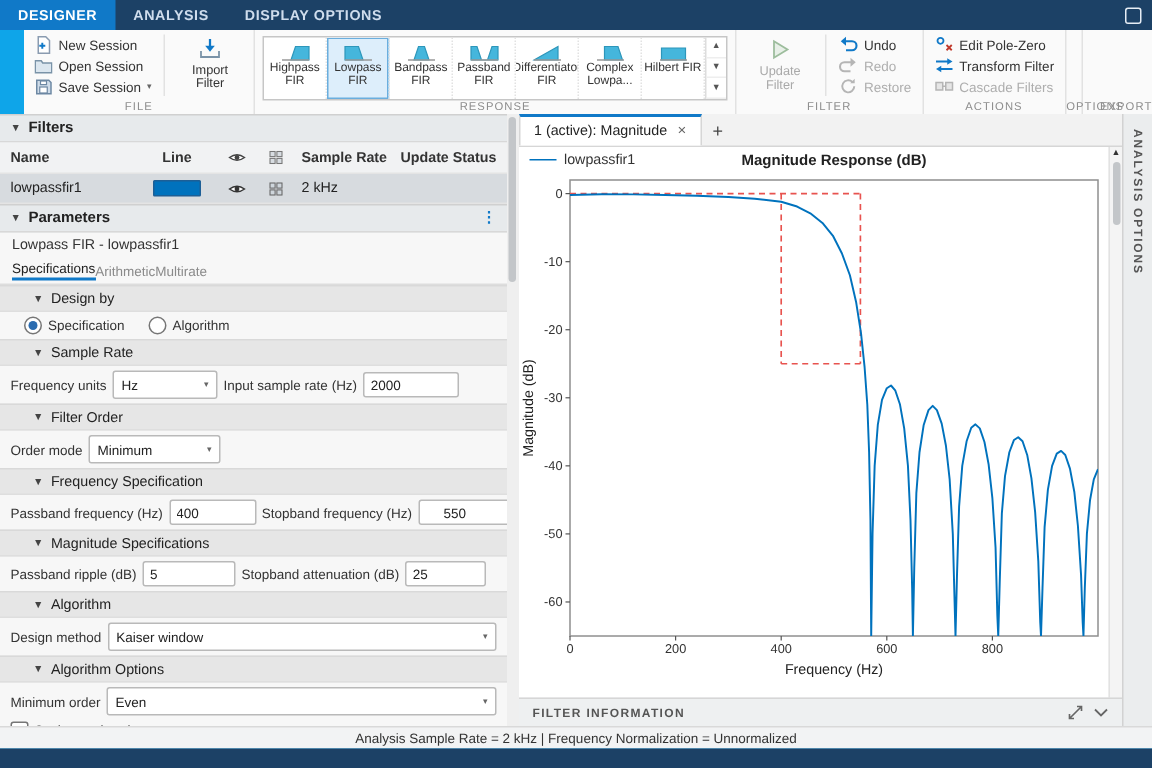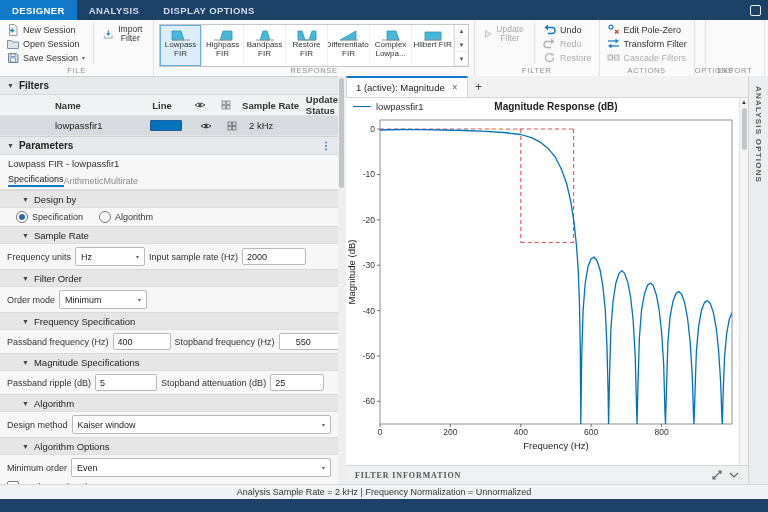--- a/index.html
+++ b/index.html
@@ -6,44 +6,44 @@
   .app{position:relative;width:768px;height:512px;background:#0ea5e9;font-family:"Liberation Sans",sans-serif;overflow:hidden;-webkit-user-select:none;user-select:none;}
 
   
   .tabstrip{position:absolute;top:0;left:0;right:0;height:20px;background:#1c4166;display:flex;align-items:stretch;}
   .ts-tab{padding:0 12px;display:flex;align-items:center;font-size:9.5px;font-weight:700;letter-spacing:.4px;color:#cfdded;cursor:default;}
   .ts-tab.active{background:#1079c8;color:#fff;}
   .ts-right{margin-left:auto;display:flex;align-items:center;gap:8px;padding-right:7px;}
   .ts-sq{width:9px;height:9px;border:1.3px solid #e6edf5;border-radius:2px;}
 
   
-  .ribbon{position:absolute;top:20px;left:0;right:0;height:56px;background:#fafafa;border-bottom:1px solid #d4d4d4;display:flex;}
+  .ribbon{position:absolute;top:20px;left:16px;right:0;height:56px;background:#fafafa;border-bottom:1px solid #d4d4d4;display:flex;}
   .rsec{position:relative;border-right:1px solid #e2e2e2;display:flex;align-items:flex-start;padding:3px 5px 12px 5px;gap:4px;}
   .seclabel{position:absolute;left:0;right:0;bottom:1px;text-align:center;font-size:7.5px;color:#8d8d8d;letter-spacing:.7px;}
   .filecol{display:flex;flex-direction:column;gap:1px;}
   .sbtn{display:flex;align-items:center;gap:4px;font-size:9px;color:#333;height:13px;padding:0 2px;white-space:nowrap;cursor:default;}
   .sbtn.disabled{color:#aeaeae;}
   .chev{font-size:6px;color:#666;line-height:1;}
-  .bigbtn{display:flex;align-items:center;font-size:8.5px;color:#333;text-align:center;line-height:1.1;padding:2px 3px 0 3px;gap:2px;width:42px;cursor:default;}
+  .bigbtn{display:flex;flex-direction:column;align-items:center;font-size:8.5px;color:#333;text-align:center;line-height:1.1;padding:2px 3px 0 3px;gap:2px;width:42px;cursor:default;}
   .bigbtn.disabled{color:#a9a9a9;}
   .gallery{display:flex;border:1px solid #c6c6c6;background:#fff;height:41px;margin-top:1px;}
   .gitem{width:41px;display:flex;flex-direction:column;align-items:center;padding-top:3px;font-size:8px;line-height:1.08;text-align:center;color:#333;border-right:1px dotted #e2e2e2;overflow:hidden;cursor:default;}
   .gitem.selected{background:#ddeefb;box-shadow:inset 0 0 0 1px #6aaede;}
   .gscroll{width:13px;display:flex;flex-direction:column;border-left:1px solid #ddd;}
   .gs-b{flex:1;display:flex;align-items:center;justify-content:center;font-size:6px;color:#555;border-bottom:1px solid #eee;cursor:default;}
   .innersep{width:1px;background:#e2e2e2;align-self:stretch;margin:0 2px;}
 
   
   .leftpanel{position:absolute;top:76px;left:0;width:338px;bottom:28px;background:#f7f7f7;overflow:hidden;}
   .lp-scrollbar{position:absolute;top:76px;left:338px;width:8px;bottom:28px;background:#efefef;border-right:1px solid #c9c9c9;}
   .lp-thumb{position:absolute;top:2px;left:1px;width:5px;height:110px;background:#c3c6c9;border-radius:3px;}
   .lp-h{height:17px;background:#e7eaec;border-top:1px solid #d0d0d0;border-bottom:1px solid #d8d8d8;display:flex;align-items:center;gap:5px;padding:0 7px;font-size:10px;font-weight:700;color:#222;}
   .tri{font-size:7px;color:#444;line-height:1;}
   .kebab{margin-left:auto;color:#1079c8;font-weight:700;font-size:10px;line-height:1;cursor:default;}
-  .frow{display:flex;align-items:center;height:19px;font-size:9.5px;color:#222;border-bottom:1px solid #e4e4e4;background:#fdfdfd;padding-left:48px;}
+  .frow{display:flex;align-items:center;height:19px;font-size:9.5px;color:#222;border-bottom:1px solid #e4e4e4;background:#fdfdfd;}
   .frow.fhead{background:#f1f2f3;font-weight:700;height:20px;color:#333;}
   .frow.sel{background:#d7dbdf;}
   .c-name{width:84px;padding-left:7px;}
   .c-line{width:54px;display:flex;justify-content:center;}
   .c-ico{width:26px;display:flex;justify-content:center;}
   .c-rate{width:62px;padding-left:4px;}
   .c-status{flex:1;padding-left:4px;}
   .lineswatch{width:30px;height:9px;background:#0072bd;border:1px solid #1d5f96;border-radius:1px;}
   .p-sub{height:17px;display:flex;align-items:center;padding:0 8px;font-size:9.5px;color:#333;}
   .p-tabs{display:flex;padding:0 8px;height:17px;align-items:center;border-bottom:1px solid #ddd;}
@@ -65,21 +65,21 @@
   .doctabs{position:absolute;top:0;left:0;right:0;height:21px;background:#f2f2f2;border-bottom:1px solid #d6d6d6;display:flex;align-items:stretch;}
   .dtab{background:#fff;border-right:1px solid #d6d6d6;border-left:1px solid #d6d6d6;border-top:2px solid #1079c8;display:flex;align-items:center;gap:7px;padding:0 9px;font-size:9.5px;color:#222;cursor:default;}
   .dtab-close{color:#666;font-size:10px;line-height:1;cursor:default;}
   .dtab-add{width:22px;display:flex;align-items:center;justify-content:center;color:#444;font-size:12px;cursor:default;}
   .chartwrap{position:absolute;top:22px;left:0;right:8px;bottom:18px;background:#fff;}
   .legend{position:absolute;top:3px;left:7px;display:flex;align-items:center;gap:5px;font-size:9.5px;color:#333;}
   .legend-line{width:18px;height:0;border-top:1.5px solid #0072bd;}
   .doc-scrollbar{position:absolute;top:22px;right:0;width:8px;bottom:18px;background:#f4f4f4;border-left:1px solid #e2e2e2;}
   .ds-arrow{display:block;text-align:center;font-size:6px;color:#333;line-height:9px;height:9px;cursor:default;}
   .ds-thumb{margin:1px auto 0;width:5px;height:42px;background:#c3c6c9;border-radius:3px;}
-  .fibar{position:absolute;left:0;right:0;bottom:0;height:18px;background:#eef0f1;border-top:1px solid #d6d6d6;display:flex;align-items:center;padding:0 9px;font-size:8px;letter-spacing:.9px;color:#555;font-weight:700;font-family:Liberation Serif, serif;}
+  .fibar{position:absolute;left:0;right:0;bottom:0;height:18px;background:#eef0f1;border-top:1px solid #d6d6d6;display:flex;align-items:center;padding:0 9px;font-size:8px;letter-spacing:.9px;color:#555;font-weight:700;}
   .fibar-icons{margin-left:auto;display:flex;gap:7px;align-items:center;}
 
   
   .rightstrip{position:absolute;top:76px;right:0;width:20px;bottom:28px;background:#ebedee;border-left:1px solid #d2d2d2;display:flex;justify-content:center;padding-top:10px;box-sizing:border-box;}
   .rs-text{writing-mode:vertical-rl;text-orientation:mixed;font-size:8px;letter-spacing:1.2px;color:#555;font-weight:700;}
 
   
   .statusbar{position:absolute;left:0;right:0;bottom:13px;height:15px;background:#f2f3f4;border-top:1px solid #d9d9d9;display:flex;align-items:center;justify-content:center;padding:0 10px;font-size:9px;color:#333;box-sizing:border-box;}
   .bottomstrip{position:absolute;left:0;right:0;bottom:0;height:13px;background:#1c4166;}
 </style>
@@ -131,47 +131,47 @@
             <path d="M4.8 5.5 8 9.5l3.2-4z" fill="#1079c8"></path>
             <path d="M2 9v4h12V9" fill="none" stroke="#7a93a8" stroke-width="1.2"></path>
           </svg>
         <span>Import Filter</span>
       </div>
       <div class="seclabel">FILE</div>
     </div>
 
     <div class="rsec">
       <div class="gallery">
+        <div class="gitem">
+          <svg width="20" height="13" viewBox="0 0 20 13">
+              <path d="M19 12V3h-9l-3 9z" fill="#45b6dc" stroke="#2d96ba" stroke-width=".8"></path>
+              <path d="M1 12h18" stroke="#999"></path>
+            </svg>
+          <span>Highpass FIR</span>
+        </div>
         <div class="gitem selected">
           <svg width="20" height="13" viewBox="0 0 20 13">
               <path d="M1 12V3h9l3 9z" fill="#45b6dc" stroke="#2d96ba" stroke-width=".8"></path>
               <path d="M1 12h18" stroke="#999"></path>
             </svg>
           <span>Lowpass FIR</span>
         </div>
         <div class="gitem">
           <svg width="20" height="13" viewBox="0 0 20 13">
-              <path d="M19 12V3h-9l-3 9z" fill="#45b6dc" stroke="#2d96ba" stroke-width=".8"></path>
-              <path d="M1 12h18" stroke="#999"></path>
-            </svg>
-          <span>Highpass FIR</span>
+              <path d="M5 12l3-9h4l3 9z" fill="#45b6dc" stroke="#2d96ba" stroke-width=".8"></path>
+              <path d="M1 12h18" stroke="#999"></path>
+            </svg>
+          <span>Bandpass FIR</span>
         </div>
         <div class="gitem">
           <svg width="20" height="13" viewBox="0 0 20 13">
-              <path d="M5 12l3-9h4l3 9z" fill="#45b6dc" stroke="#2d96ba" stroke-width=".8"></path>
-              <path d="M1 12h18" stroke="#999"></path>
-            </svg>
-          <span>Bandpass FIR</span>
-        </div>
-        <div class="gitem">
-          <svg width="20" height="13" viewBox="0 0 20 13">
               <path d="M1 12V3h4l3 9h4l3-9h4v9z" fill="#45b6dc" stroke="#2d96ba" stroke-width=".8"></path>
               <path d="M1 12h18" stroke="#999"></path>
             </svg>
-          <span>Restore FIR</span>
+          <span>Passband FIR</span>
         </div>
         <div class="gitem">
           <svg width="20" height="13" viewBox="0 0 20 13">
               <path d="M1 12L17 3v9z" fill="#45b6dc" stroke="#2d96ba" stroke-width=".8"></path>
               <path d="M1 12h18" stroke="#999"></path>
             </svg>
           <span>Differentiator FIR</span>
         </div>
         <div class="gitem">
           <svg width="20" height="13" viewBox="0 0 20 13">

